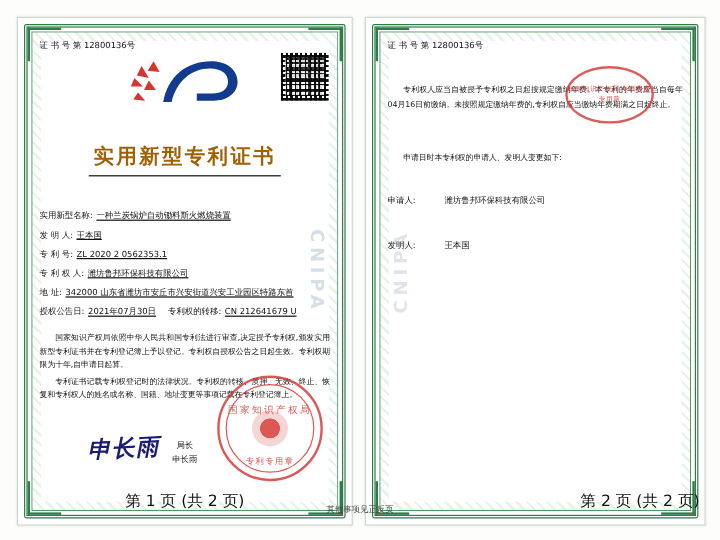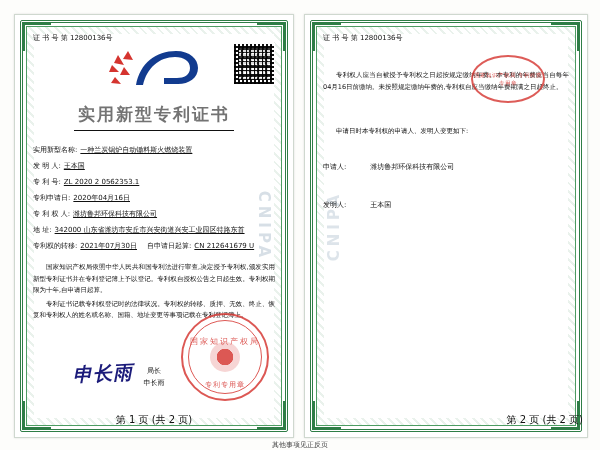--- a/index.html
+++ b/index.html
@@ -61,30 +61,30 @@
     border:1px solid #fff;
   }
   .qr:after{
     content:"";position:absolute;inset:4px;
     background:
       repeating-linear-gradient(90deg,#111 0 1px,#fff 1px 3px,#111 3px 5px,#fff 5px 8px),
       repeating-linear-gradient(0deg,#111 0 1px,#fff 1px 3px,#111 3px 6px,#fff 6px 9px);
     background-blend-mode:multiply;opacity:.85;
   }
   .title{
-    text-align:center;font-size:17px;font-weight:bold;color:#737373;
-    letter-spacing:2px;margin-top:60px;
+    text-align:center;font-size:17px;font-weight:bold;color:#a16207;
+    letter-spacing:2px;margin-top:76px;
     font-family:Liberation Serif, serif;
   }
   .title-rule{
     width:160px;height:1px;background:#111;margin:4px auto 0;
   }
 
   
-  .fields{margin-top:14px;}
+  .fields{margin-top:28px;}
   .row{
     display:flex;font-size:7px;line-height:11px;color:#111;margin-bottom:5px;
   }
   .row .lbl{white-space:nowrap;flex:0 0 auto;}
   .row .val{margin-left:3px;flex:1 1 auto;word-break:break-all;text-decoration:underline;}
 
   
   .para{
     margin-top:10px;font-size:6.5px;line-height:11.5px;color:#111;
     text-align:justify;text-indent:13px;
@@ -133,25 +133,25 @@
     display:flex;align-items:center;justify-content:center;
   }
   .seal-oval span{
     font-size:5.5px;color:#d5342f;text-align:center;line-height:8px;
     letter-spacing:.5px;
   }
 
   
   .page-no{
     position:absolute;bottom:10px;width:100%;text-align:center;
-    font-size:10px;color:#111;
+    font-size:13px;color:#111;
   }
   .page-no.right{text-align:right;padding-right:4px;box-sizing:border-box;}
   .bottom-note{
-    position:absolute;left:0;bottom:0;width:600px;text-align:center;
+    position:absolute;left:0;bottom:20px;width:600px;text-align:center;
     font-size:7px;color:#444;
   }
 
   
   .wm{
     position:absolute;right:-6px;top:50%;transform:translateY(-50%) rotate(90deg);
     font-size:15px;letter-spacing:4px;color:#d7dfe6;font-weight:bold;
     pointer-events:none;user-select:none;
   }
   .wm2{
@@ -213,35 +213,31 @@
         </div>
         <div class="row">
           <span class="lbl">发 明 人:</span>
           <span class="val">王本国</span>
         </div>
         <div class="row">
           <span class="lbl">专 利 号:</span>
           <span class="val">ZL 2020 2 0562353.1</span>
         </div>
         <div class="row">
-          <span class="lbl">专利申请日:</span>
-          <span class="val">2020年04月16日</span>
-        </div>
-        <div class="row">
           <span class="lbl">专 利 权 人:</span>
           <span class="val">潍坊鲁邦环保科技有限公司</span>
         </div>
         <div class="row">
           <span class="lbl">地      址:</span>
           <span class="val">342000 山东省潍坊市安丘市兴安街道兴安工业园区特路东首</span>
         </div>
         <div class="row">
-          <span class="lbl">专利权的转移:</span>
+          <span class="lbl">授权公告日:</span>
           <span class="val" style="flex:0 0 auto;">2021年07月30日</span>
-          <span class="lbl" style="margin-left:10px;">自申请日起算:</span>
+          <span class="lbl" style="margin-left:10px;">专利权的转移:</span>
           <span class="val">CN 212641679 U</span>
         </div>
       </div>
 
       <div class="para">
         <p>国家知识产权局依照中华人民共和国专利法进行审查,决定授予专利权,颁发实用新型专利证书并在专利登记簿上予以登记。专利权自授权公告之日起生效。专利权期限为十年,自申请日起算。</p>
         <p>专利证书记载专利权登记时的法律状况。专利权的转移、质押、无效、终止、恢复和专利权人的姓名或名称、国籍、地址变更等事项记载在专利登记簿上。</p>
       </div>
 
       <div class="sig-block">

